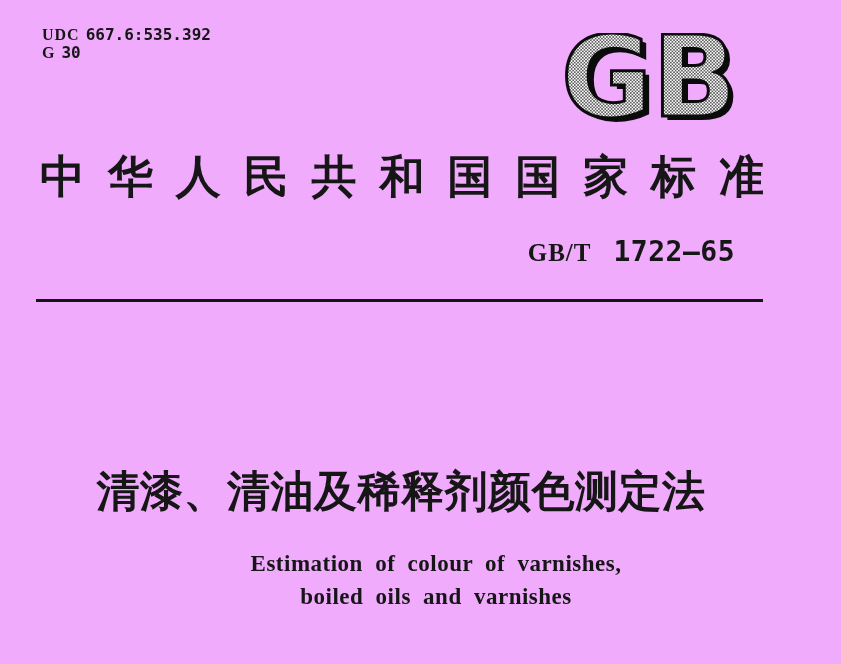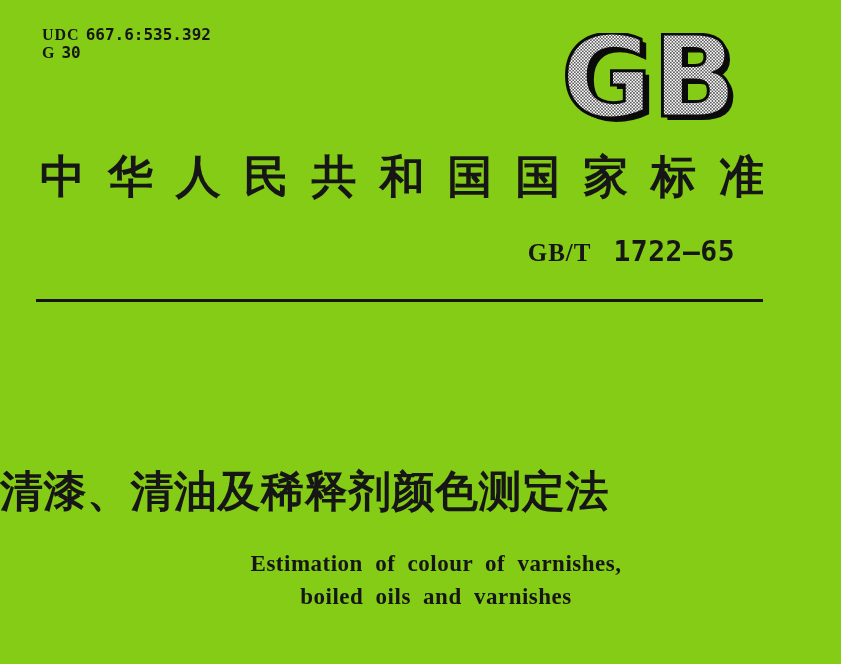--- a/index.html
+++ b/index.html
@@ -4,21 +4,21 @@
 <style>
   html, body {
     margin: 0;
     padding: 0;
     background: #ffffff;
   }
   .page {
     position: relative;
     width: 841px;
     height: 664px;
-    background: #84cc16;
+    background: #f0abfc;
     color: #161616;
     overflow: hidden;
     font-family: "Liberation Serif", serif;
   }
 
   
   .udc-block {
     position: absolute;
     left: 42px;
     top: 26px;
@@ -101,20 +101,21 @@
     height: 3px;
     background: #151515;
   }
 
   
   .title-cn {
     position: absolute;
     left: 0;
     top: 466px;
     width: 802px;
+    text-align: center;
     font-family: "DejaVu Sans", sans-serif;
     font-weight: bold;
     font-size: 43px;
     line-height: 50px;
     letter-spacing: 0.5px;
     white-space: nowrap;
   }
   .title-en {
     position: absolute;
     left: 0;

